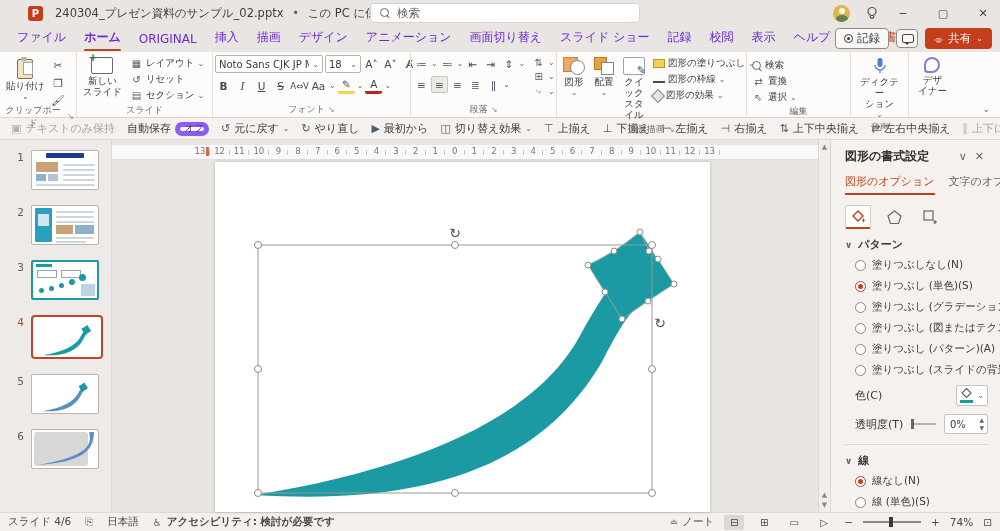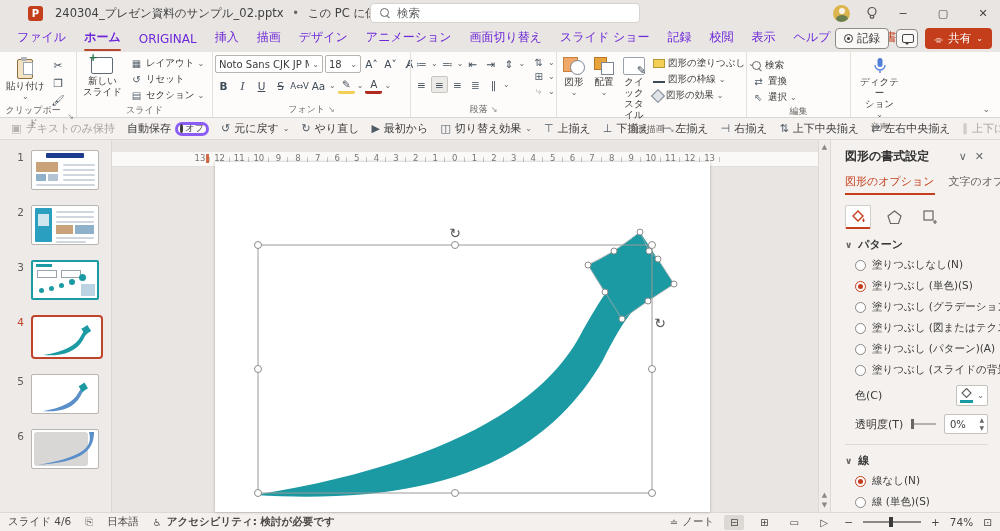--- a/index.html
+++ b/index.html
@@ -86,38 +86,38 @@
   .fill-glyph { display:inline-block; width:12px; height:9px; background:#f3cf56; border:1px solid #b59a33; }
   .line-glyph { display:inline-block; width:12px; height:0; border-top:2.4px solid #3f4b57; margin-top:4px; }
   .fx-glyph { display:inline-block; width:10px; height:10px; border:1.4px solid #7a8591; transform:rotate(45deg); background:#dfe3e8; }
 
   
   .qat { height:22px; background:#f4f1ef; border-bottom:1px solid #ddd9d5; display:flex; align-items:center; padding-left:6px; gap:2px; flex:0 0 22px; overflow:hidden; }
   .qat-item { display:flex; align-items:center; gap:4px; font-size:11px; color:#3b3a39; padding:2px 5px; border-radius:2px; white-space:nowrap; }
   .qat-item.disabled { color:#a8a4a0; }
   .qat-ic { font-size:11px; color:#4e5a66; }
   .qat-item.disabled .qat-ic { color:#b5b1ad; }
-  .toggle { width:34px; height:14px; border:3px solid #8b5cf6; border-radius:8px; display:flex; align-items:center; padding:0 2px; gap:3px; background:#faf8f6; }
+  .toggle { width:34px; height:14px; border:5px solid #8b5cf6; border-radius:8px; display:flex; align-items:center; padding:0 2px; gap:3px; background:#faf8f6; }
   .knob { width:9px; height:9px; border-radius:50%; background:#3b3a39; }
   .toggle .t-lbl { font-size:9px; color:#3b3a39; }
 
   
   .main { flex:1; display:flex; position:relative; min-height:0; }
 
   
   .thumbs { width:112px; background:#edeae7; border-right:1px solid #dcd8d4; padding:10px 0 0 0; display:flex; flex-direction:column; gap:15px; overflow:hidden; }
   .thumb-row { display:flex; gap:7px; align-items:flex-start; padding-left:12px; }
   .thumb-num { width:12px; font-size:10.5px; color:#5f5b57; text-align:right; padding-top:1px; }
   .thumb-row.selected .thumb-num { color:#c0442a; }
   .thumb { width:68px; height:40px; background:#fff; border:1px solid #b9b5b1; border-radius:2px; position:relative; overflow:hidden; }
   .thumb-row.selected .thumb { border:2px solid #c0442a; border-radius:4px; width:72px; height:44px; }
 
   
   .canvas { flex:1; position:relative; background:#e8e5e2; min-width:0; }
-  .ruler { position:absolute; left:0; top:12px; right:12px; height:15px; background:#fbf9f7; border-bottom:1px solid #e2dedb; }
+  .ruler { position:absolute; left:0; top:5px; right:12px; height:15px; background:#fbf9f7; border-bottom:1px solid #e2dedb; }
   .ruler .tick { position:absolute; top:1px; width:18px; text-align:center; font-size:8.5px; color:#7a7673; }
   .ruler .tick::after { content:""; position:absolute; right:-1px; top:4px; width:1px; height:5px; background:#c9c5c1; }
   .indent-mark { position:absolute; left:94px; top:2px; width:3px; height:9px; background:#d26b45; }
   .slide { position:absolute; left:103px; top:22px; width:495px; height:350px; background:#fff; box-shadow:0 0 3px rgba(0,0,0,.25); }
   .slide svg { position:absolute; left:0; top:0; }
   .vscroll { position:absolute; right:0; top:0; bottom:0; width:12px; background:#f0edea; border-left:1px solid #dcd8d4;
     display:flex; flex-direction:column; align-items:center; font-size:7px; color:#8a8784; padding:2px 0; }
   .vscroll .sp { flex:1; }
   .vscroll span { line-height:10px; }
 
@@ -423,20 +423,30 @@
 ション</span>
           <span class="dd">⌄</span>
         </div>
       </div>
       <div class="rg-label">
           <span>音声</span>
         </div>
     </div>
 
 
+    <div class="rgroup" style="width:48px">
+      <div class="rg-body" style="justify-content:center">
+        <div class="rbtn">
+          <span class="i-blob"></span>
+          <span class="rlbl">デザ
+イナー</span>
+        </div>
+      </div>
+      <div class="rg-label"></div>
+    </div>
 
     <span style="position:absolute; right:10px; bottom:3px; font-size:9px; color:#6a6663">⌄</span>
   </div>
 
   <div class="qat">
       <span class="qat-item disabled">
         <span class="qat-ic">▣</span>
         <span>テキストのみ保持</span>
       </span>
       <span class="qat-item">

